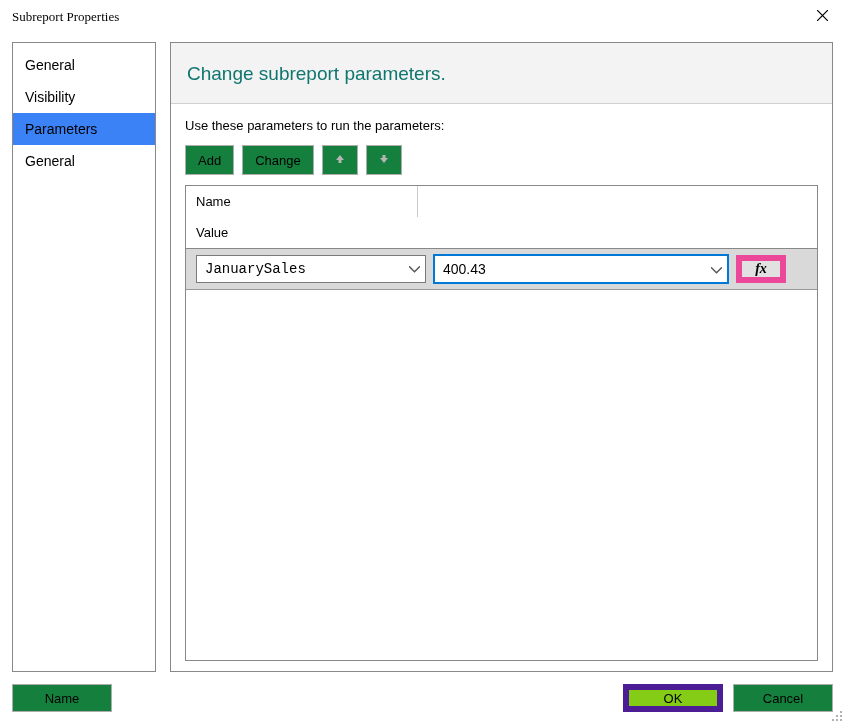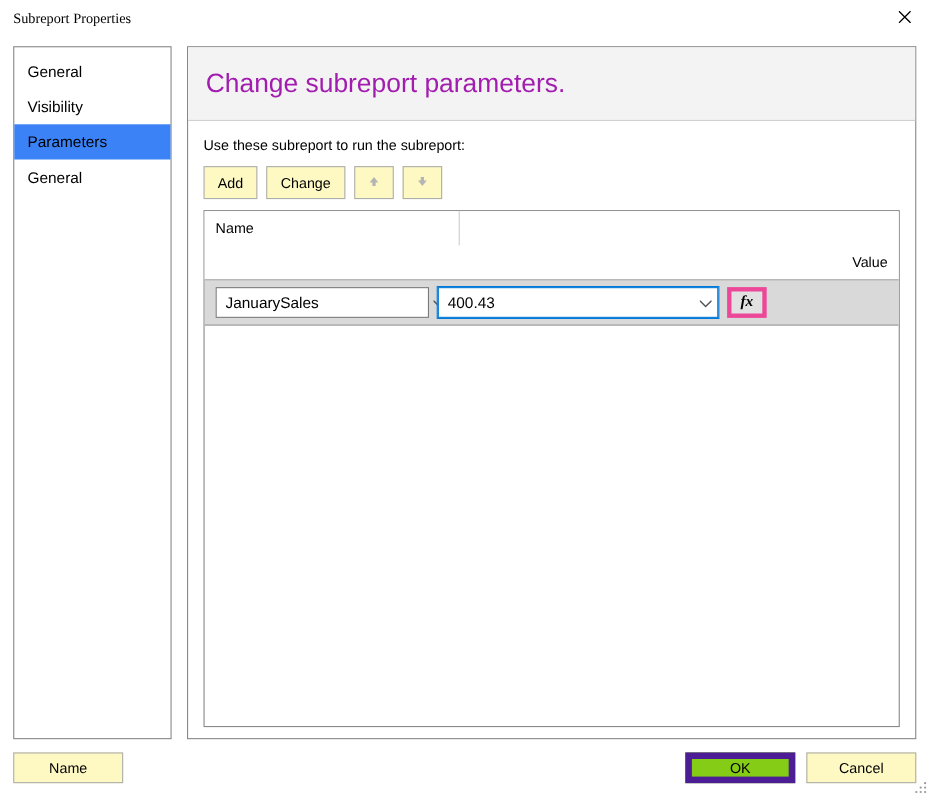--- a/index.html
+++ b/index.html
@@ -66,42 +66,42 @@
       flex: 1;
       border: 1px solid #888;
       display: flex;
       flex-direction: column;
       min-height: 0;
     }
     .panel-header {
       background: #f3f3f3;
       border-bottom: 1px solid #d0d0d0;
       padding: 20px 16px 18px 16px;
-      font-size: 24px;
-      color: #a21caf;
+      font-size: 19px;
+      color: #0f766e;
     }
     .panel-body {
       flex: 1;
       padding: 14px 14px 10px 14px;
       display: flex;
       flex-direction: column;
       min-height: 0;
     }
     .instr {
       font-size: 13px;
       margin-bottom: 12px;
     }
     .toolbar {
       display: flex;
       gap: 8px;
       margin-bottom: 10px;
     }
     .btn {
       border: 1px solid #adadad;
-      background: #fef9c3;
+      background: #15803d;
       font-size: 13px;
       padding: 4px 12px;
       height: 30px;
       display: inline-flex;
       align-items: center;
       justify-content: center;
       cursor: pointer;
       font-family: inherit;
     }
     .btn.icon-only {
@@ -125,21 +125,21 @@
       display: flex;
       border-bottom: 1px solid #888;
       background: #fff;
       flex-direction: column;
     }
     .grid-header-cell {
       padding: 8px 10px;
       font-size: 13px;
     }
     .grid-header-cell.name { width: 232px; border-right: 1px solid #ccc; }
-    .grid-header-cell.value { flex: 1; text-align: right; }
+    .grid-header-cell.value { flex: 1; }
     .grid-body { flex: 1; overflow: auto; }
     .grid-row {
       display: flex;
       align-items: center;
       background: #d9d9d9;
       border-bottom: 1px solid #999;
       padding: 6px 0 6px 10px;
       gap: 8px;
     }
     .combo {
@@ -161,31 +161,31 @@
       background: transparent;
     }
     .combo .chev {
       width: 22px;
       height: 100%;
       display: flex;
       align-items: center;
       justify-content: center;
       cursor: pointer;
     }
-    .combo.name-combo { width: 194px; }
+    .combo.name-combo { width: 230px; font-family: Liberation Mono, monospace; }
     .combo.value-combo {
-      width: 255px;
+      width: 294px;
       border: 1px solid #0078d7;
       outline: 1px solid #0078d7;
     }
     .fx-btn {
-      width: 36px;
+      width: 50px;
       height: 28px;
       background: #e1e1e1;
-      border: 4px solid #ec4899;
+      border: 6px solid #ec4899;
       display: inline-flex;
       align-items: center;
       justify-content: center;
       font-style: italic;
       font-weight: bold;
       font-family: "Times New Roman", serif;
       font-size: 14px;
       cursor: pointer;
     }
     .footer {
@@ -244,21 +244,21 @@
       </div>
       <div class="sidebar-item">
         <span>General</span>
       </div>
     </div>
 
     <div class="main-panel">
       <div class="panel-header">Change subreport parameters.</div>
 
       <div class="panel-body">
-        <div class="instr">Use these subreport to run the subreport:</div>
+        <div class="instr">Use these parameters to run the parameters:</div>
 
         <div class="toolbar">
           <button class="btn">Add</button>
           <button class="btn">Change</button>
           <button class="btn icon-only disabled">
             <span>
               <svg width="12" height="12" viewBox="0 0 12 12">
                   <path d="M6 2 L10 7 L7.5 7 L7.5 10 L4.5 10 L4.5 7 L2 7 Z" fill="#b5b5b5"></path>
                 </svg>
             </span>

